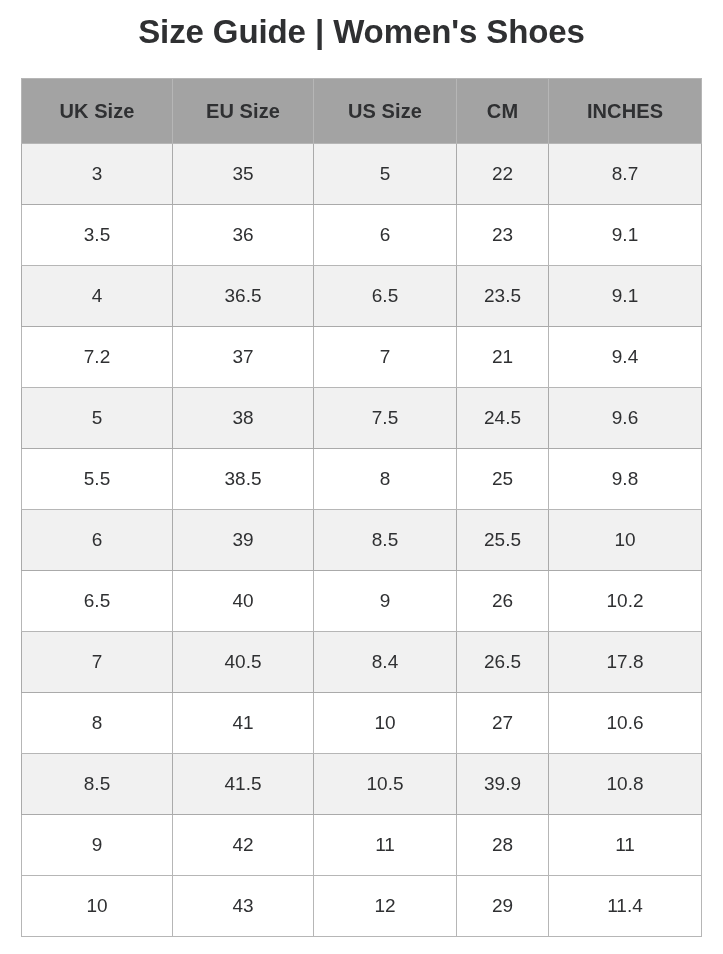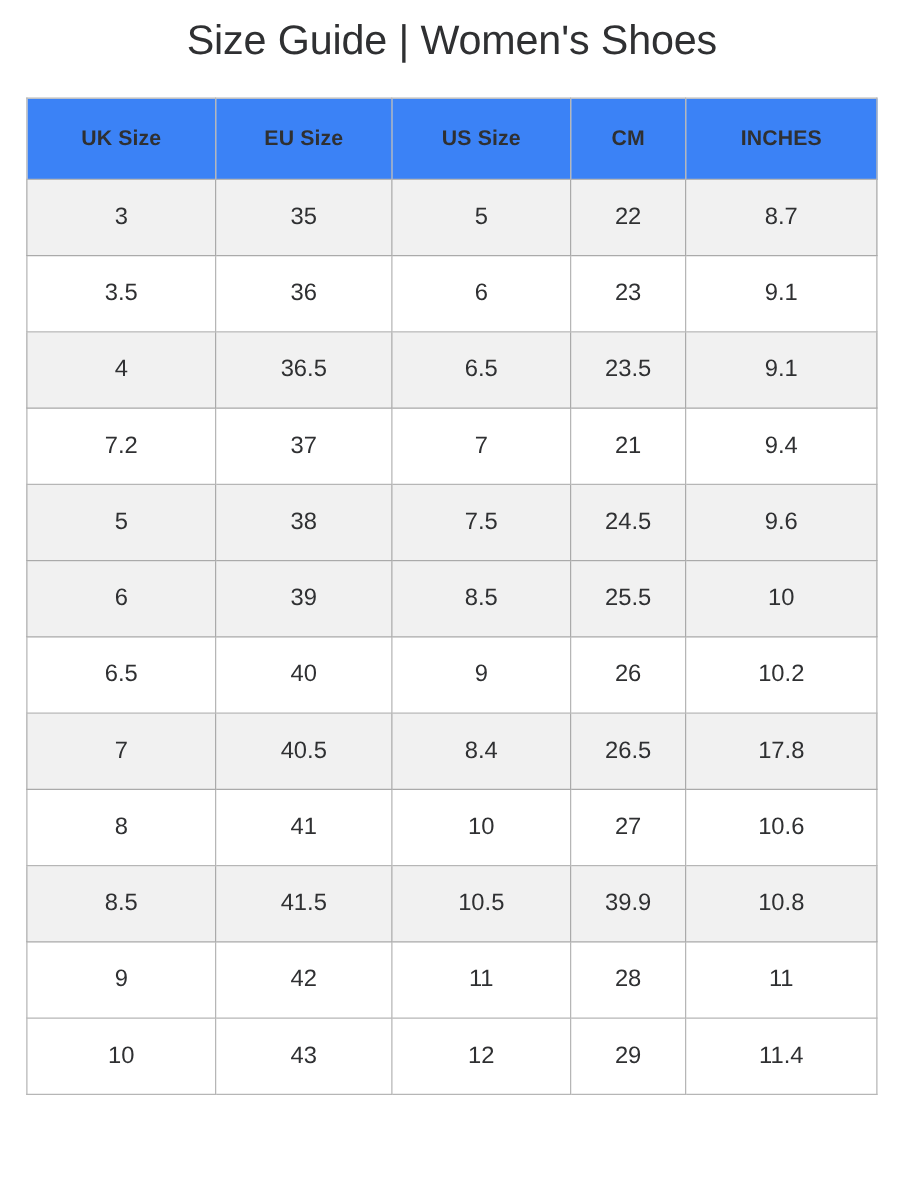--- a/index.html
+++ b/index.html
@@ -23,21 +23,21 @@
   }
 
   
   .title {
     position: absolute;
     top: 8px;
     left: 0;
     width: 723px;
     text-align: center;
     font-size: 33px;
-    font-weight: 400;
+    font-weight: 700;
     letter-spacing: -0.1px;
     color: #2f3032;
     line-height: 48px;
     white-space: nowrap;
   }
 
   
   .table-wrap {
     position: absolute;
     top: 78px;
@@ -62,22 +62,22 @@
   table.size-table td {
     border: 1px solid #b6b6b6;
     text-align: center;
     vertical-align: middle;
     color: #2f3032;
     padding: 0;
   }
 
   table.size-table th {
     height: 64px;
-    background: #3b82f6;
-    font-size: 17px;
+    background: #a3a3a3;
+    font-size: 20px;
     font-weight: 700;
     letter-spacing: 0.1px;
   }
 
   table.size-table td {
     height: 60px;
     font-size: 19px;
     font-weight: 400;
     background: #ffffff;
   }
@@ -141,20 +141,27 @@
             <td>21</td>
             <td>9.4</td>
           </tr>
           <tr class="shaded">
             <td>5</td>
             <td>38</td>
             <td>7.5</td>
             <td>24.5</td>
             <td>9.6</td>
           </tr>
+          <tr>
+            <td>5.5</td>
+            <td>38.5</td>
+            <td>8</td>
+            <td>25</td>
+            <td>9.8</td>
+          </tr>
           <tr class="shaded">
             <td>6</td>
             <td>39</td>
             <td>8.5</td>
             <td>25.5</td>
             <td>10</td>
           </tr>
           <tr>
             <td>6.5</td>
             <td>40</td>

